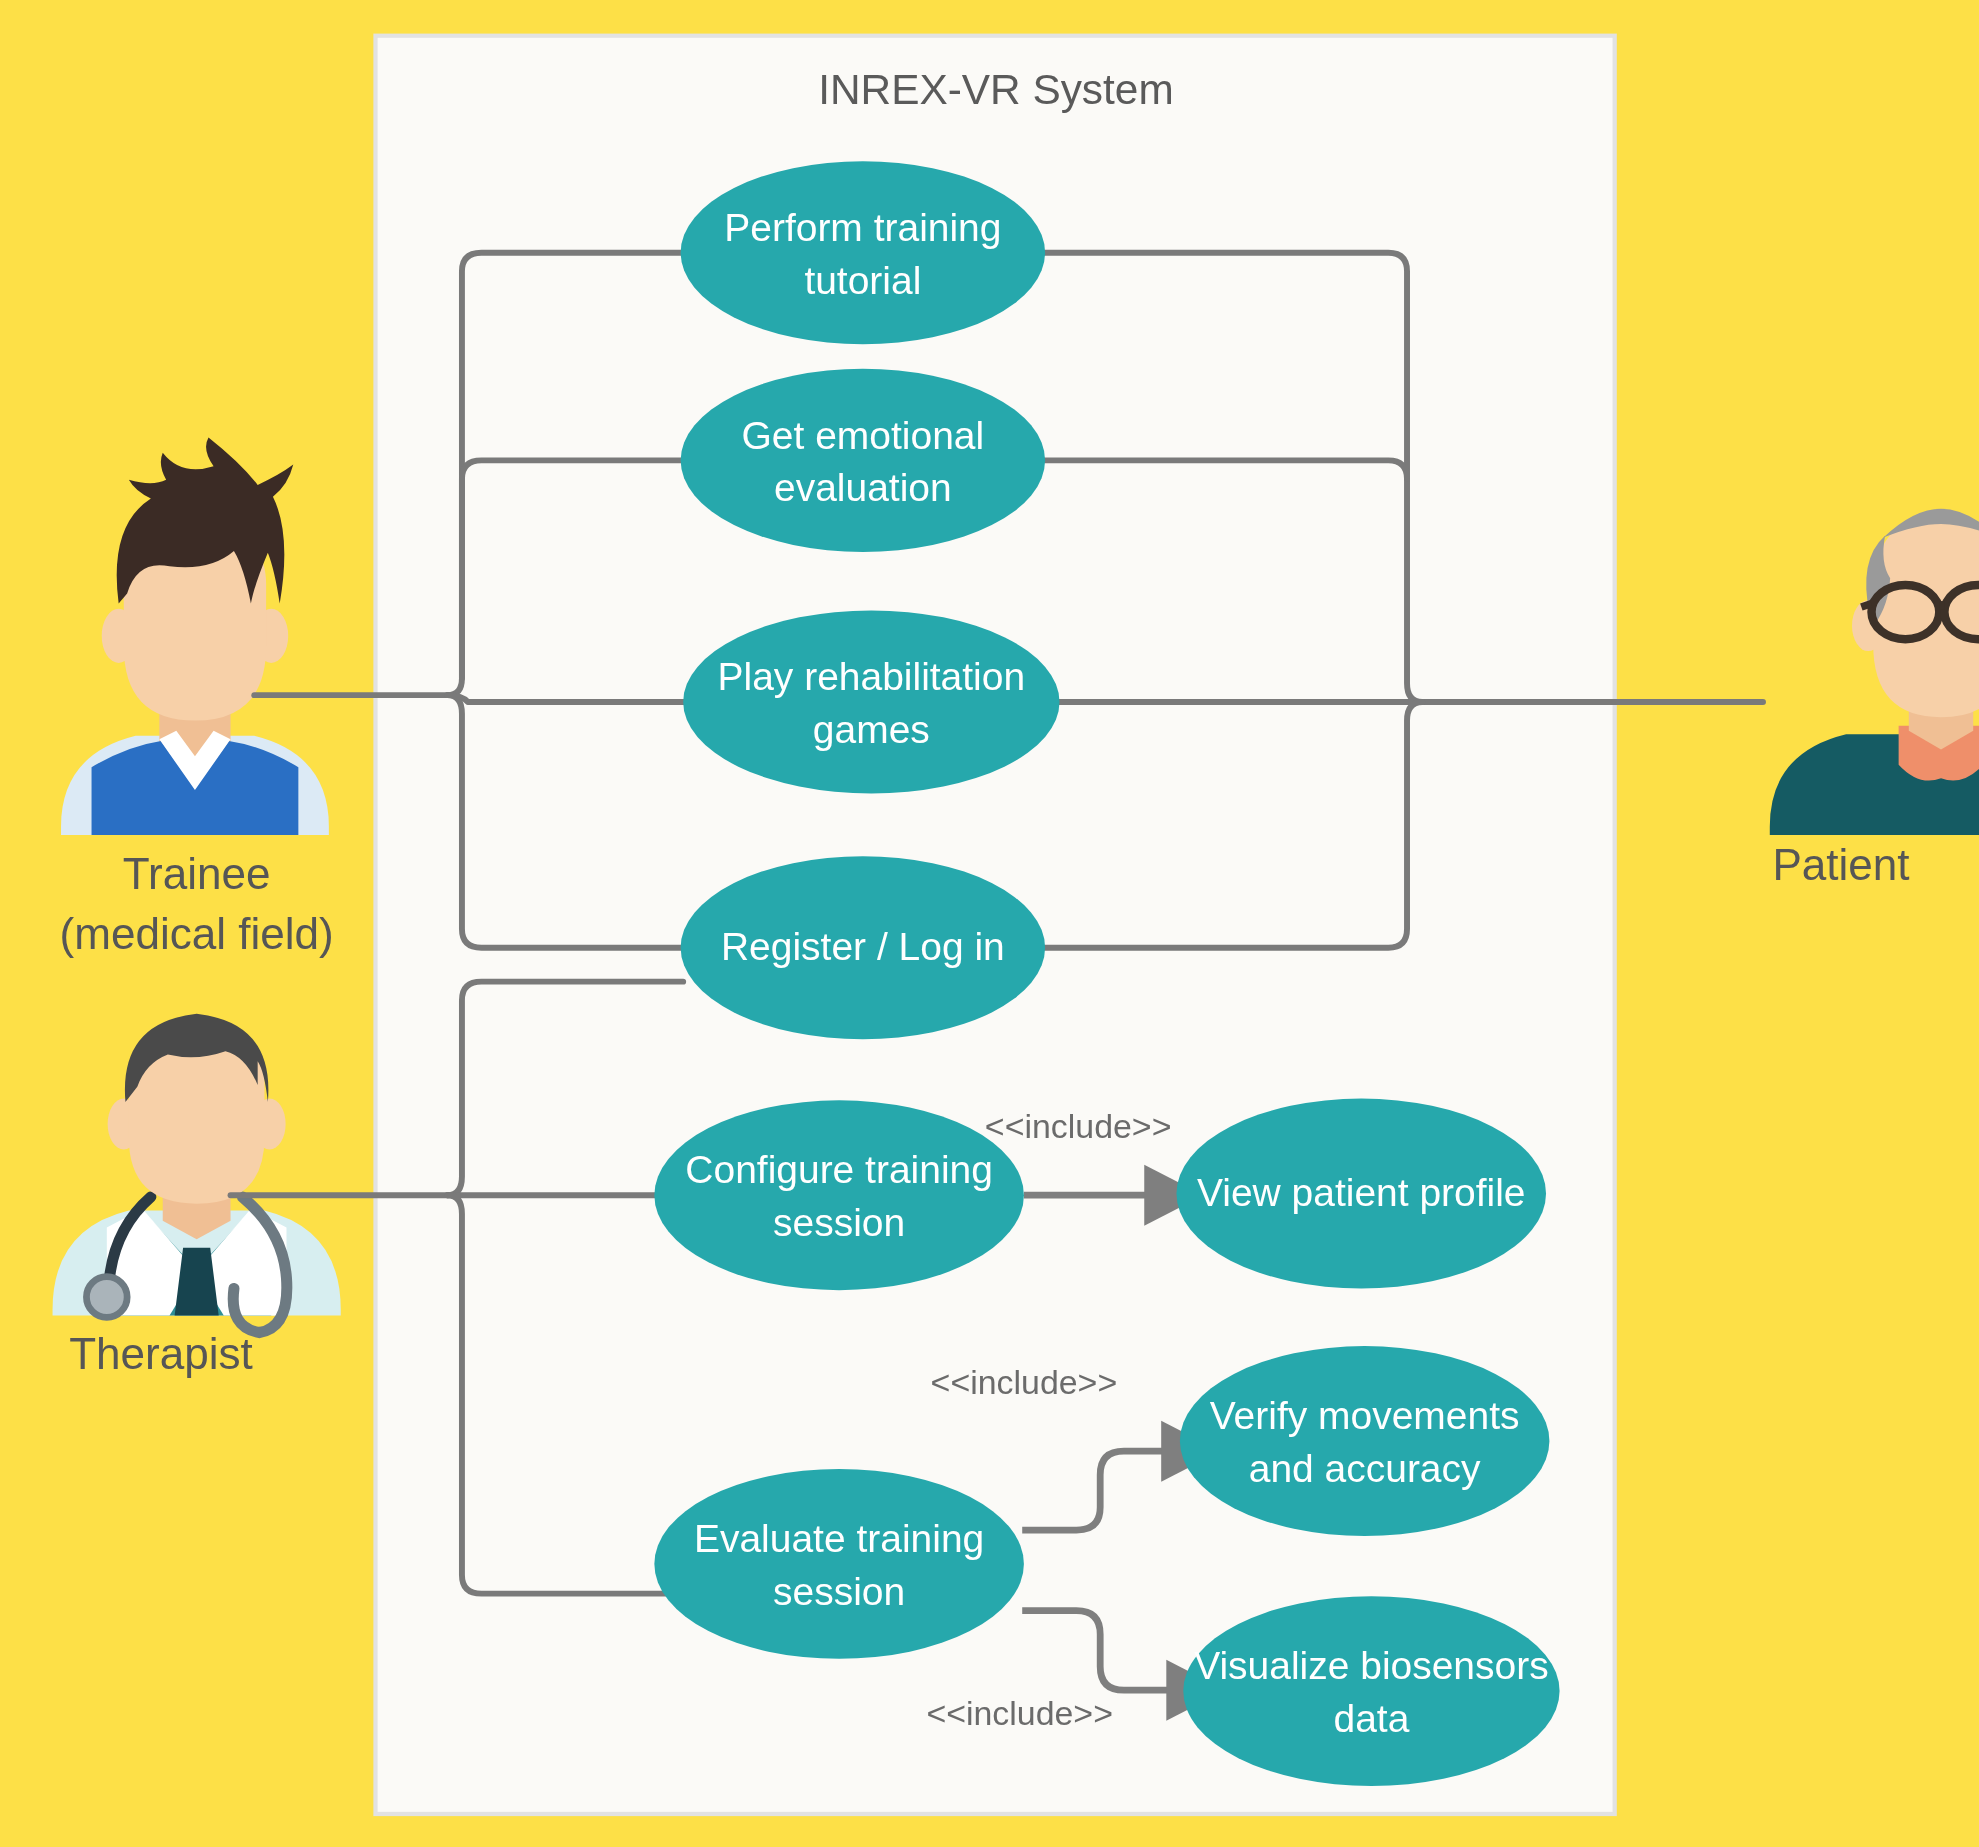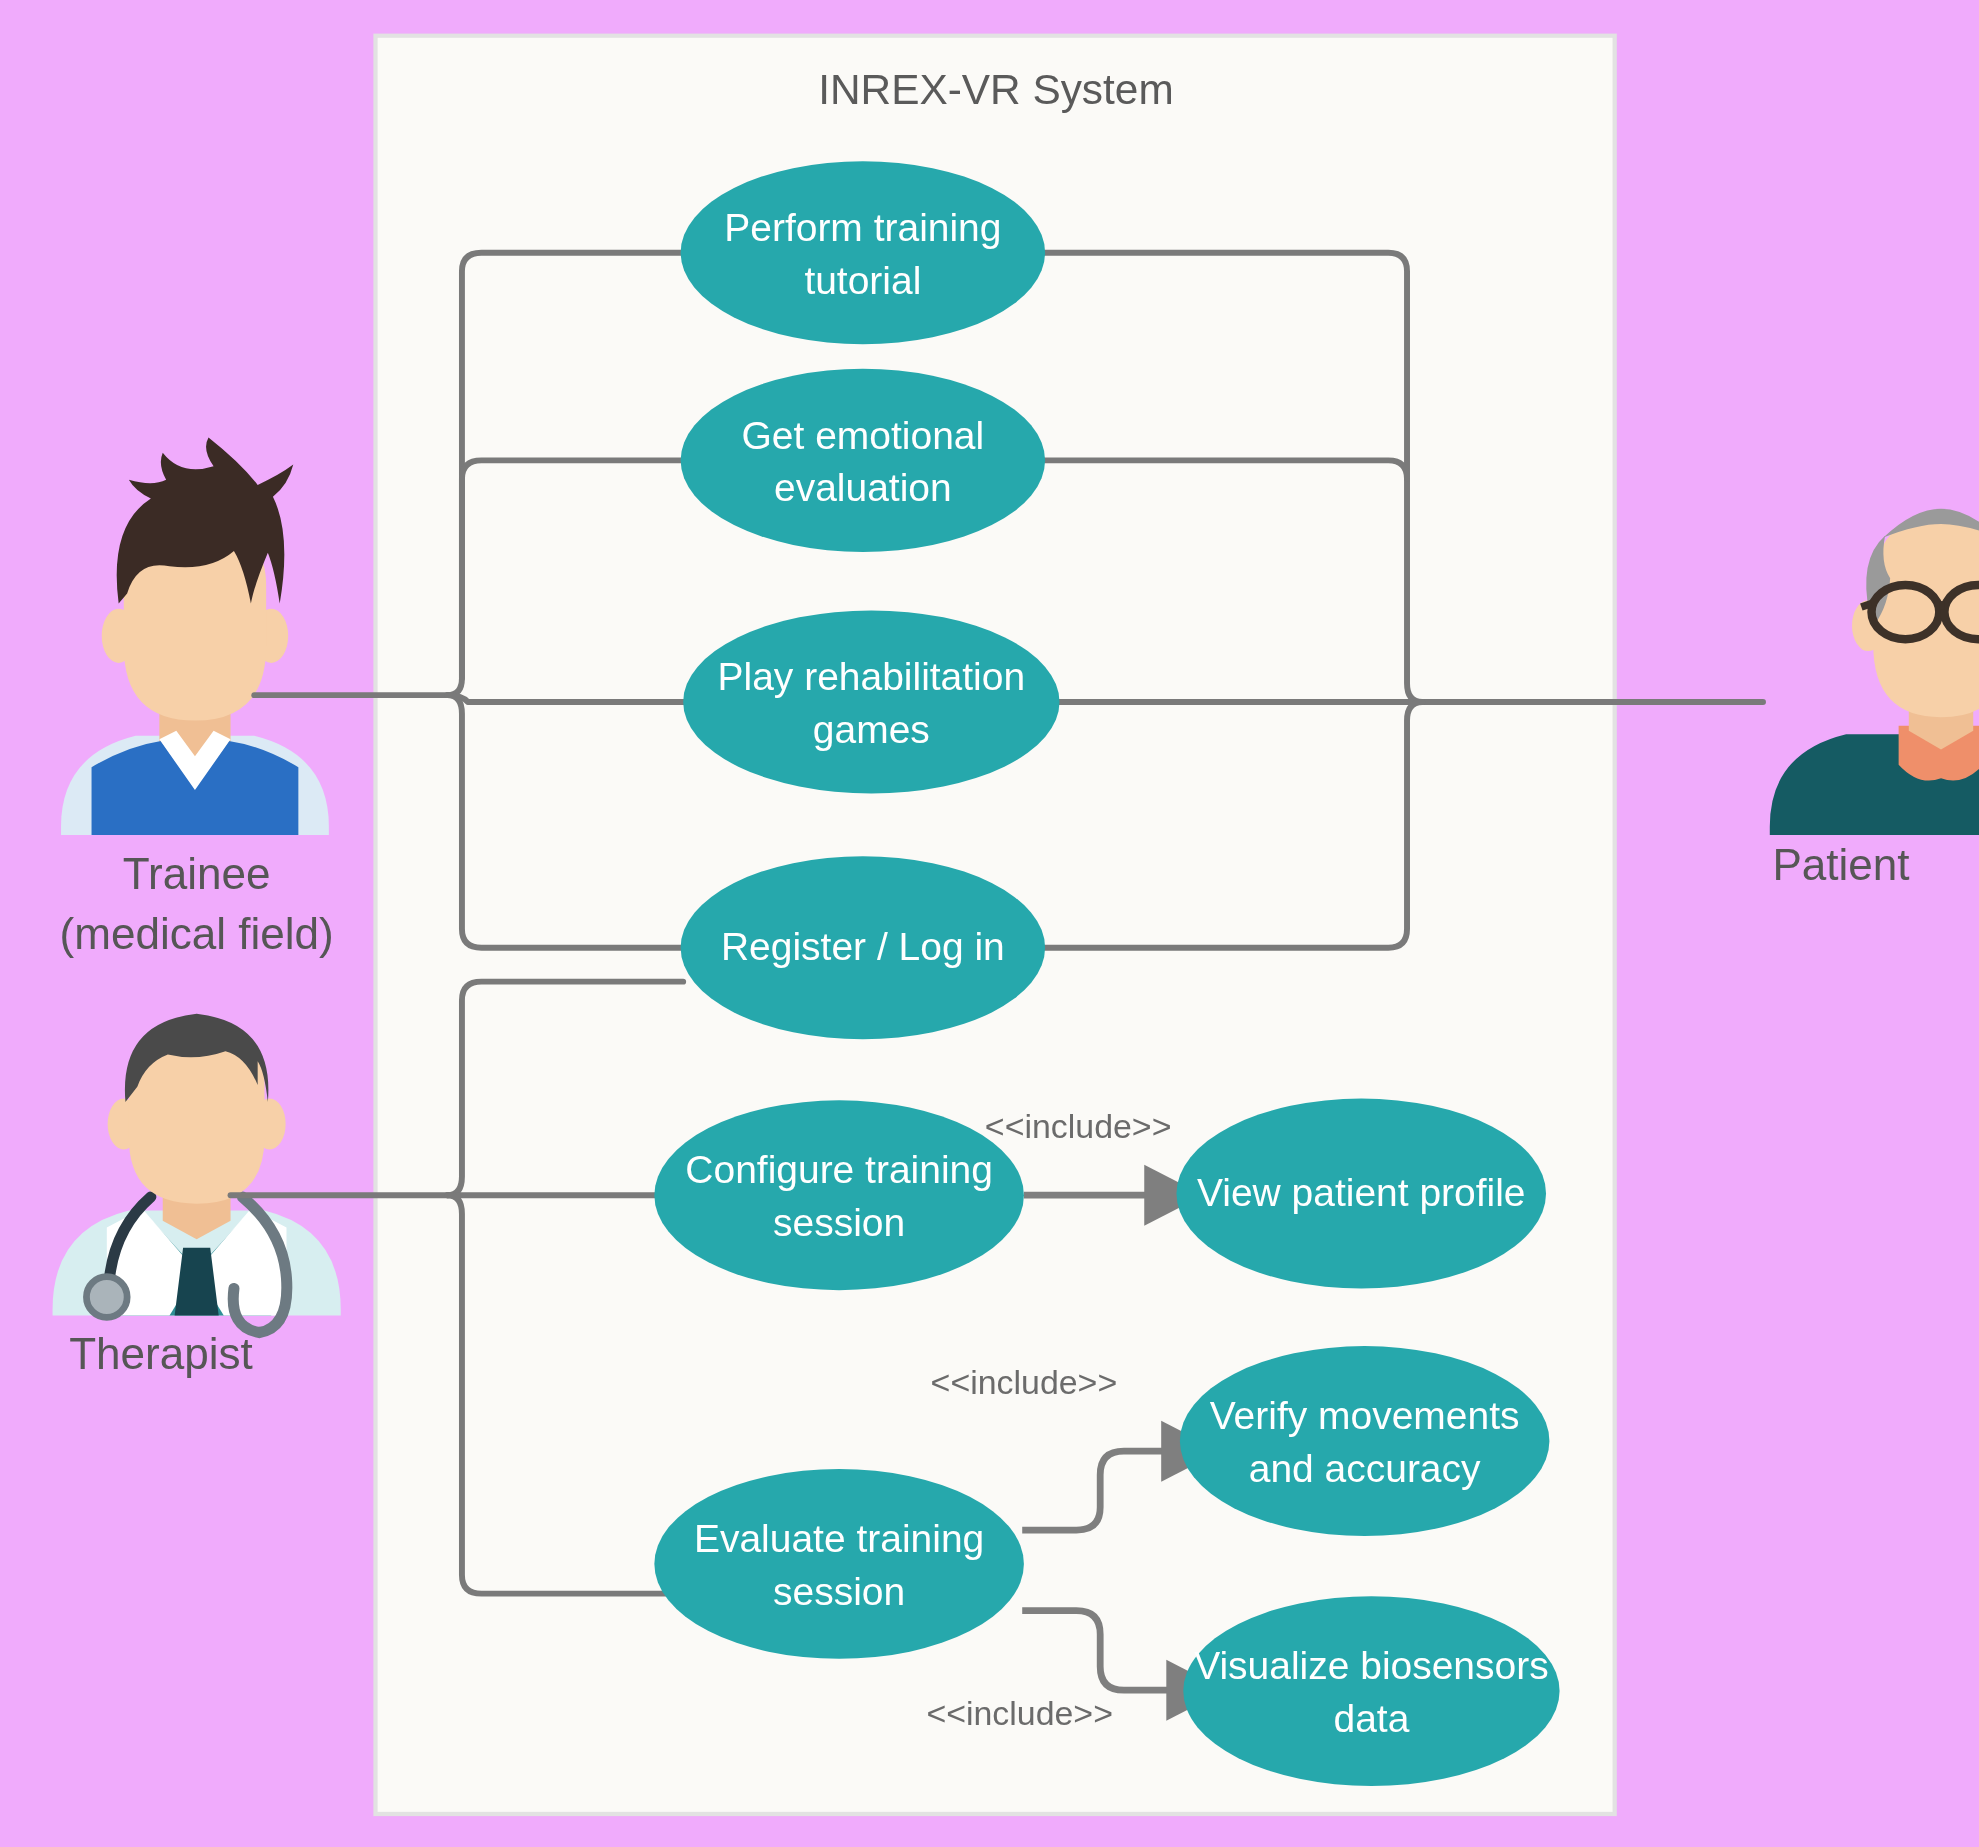--- a/index.html
+++ b/index.html
@@ -7,21 +7,21 @@
     padding: 0;
     background: #ffffff;
   }
   body {
     font-family: "Liberation Sans", sans-serif;
   }
   #canvas {
     position: relative;
     width: 1980px;
     height: 1848px;
-    background: #f0abfc;
+    background: #fde047;
     overflow: hidden;
   }
   #diagram-svg {
     position: absolute;
     left: 0;
     top: 0;
     width: 1980px;
     height: 1848px;
   }
   .uc-label {

